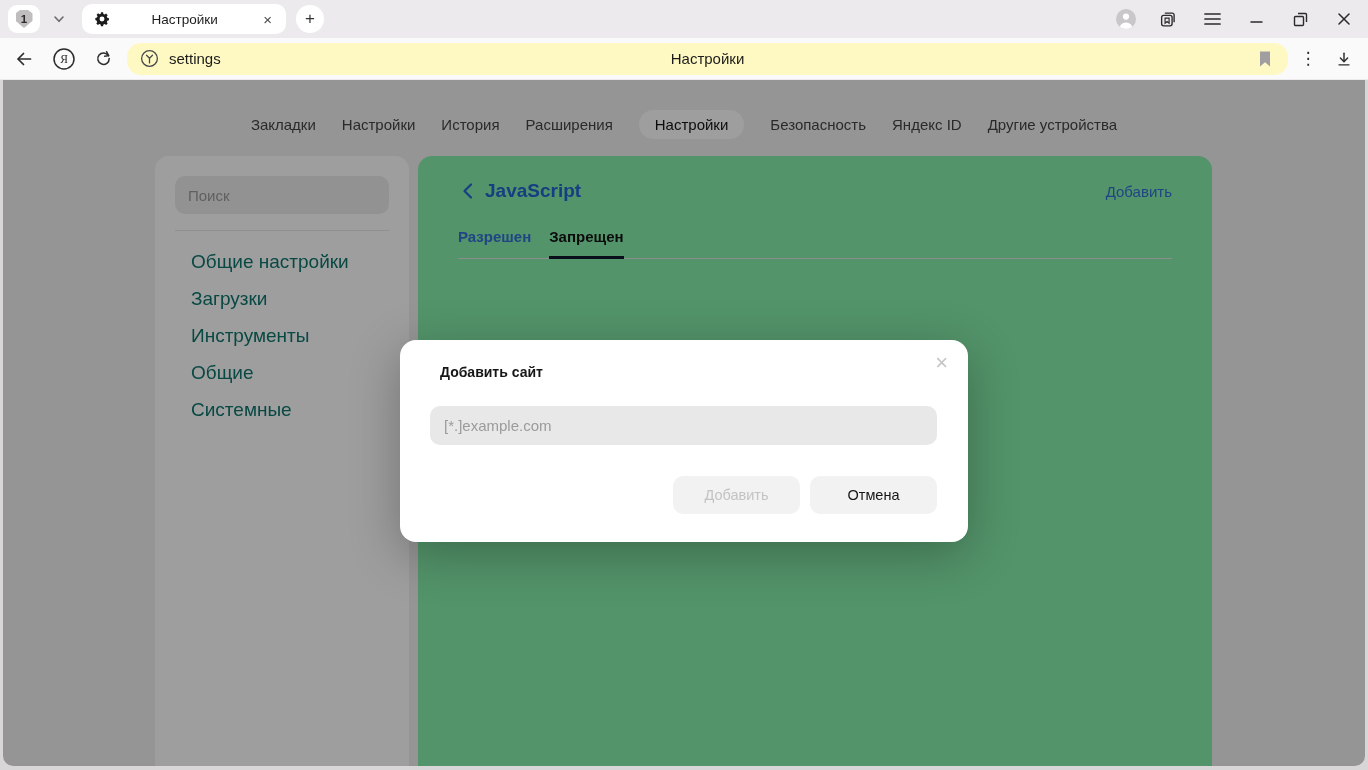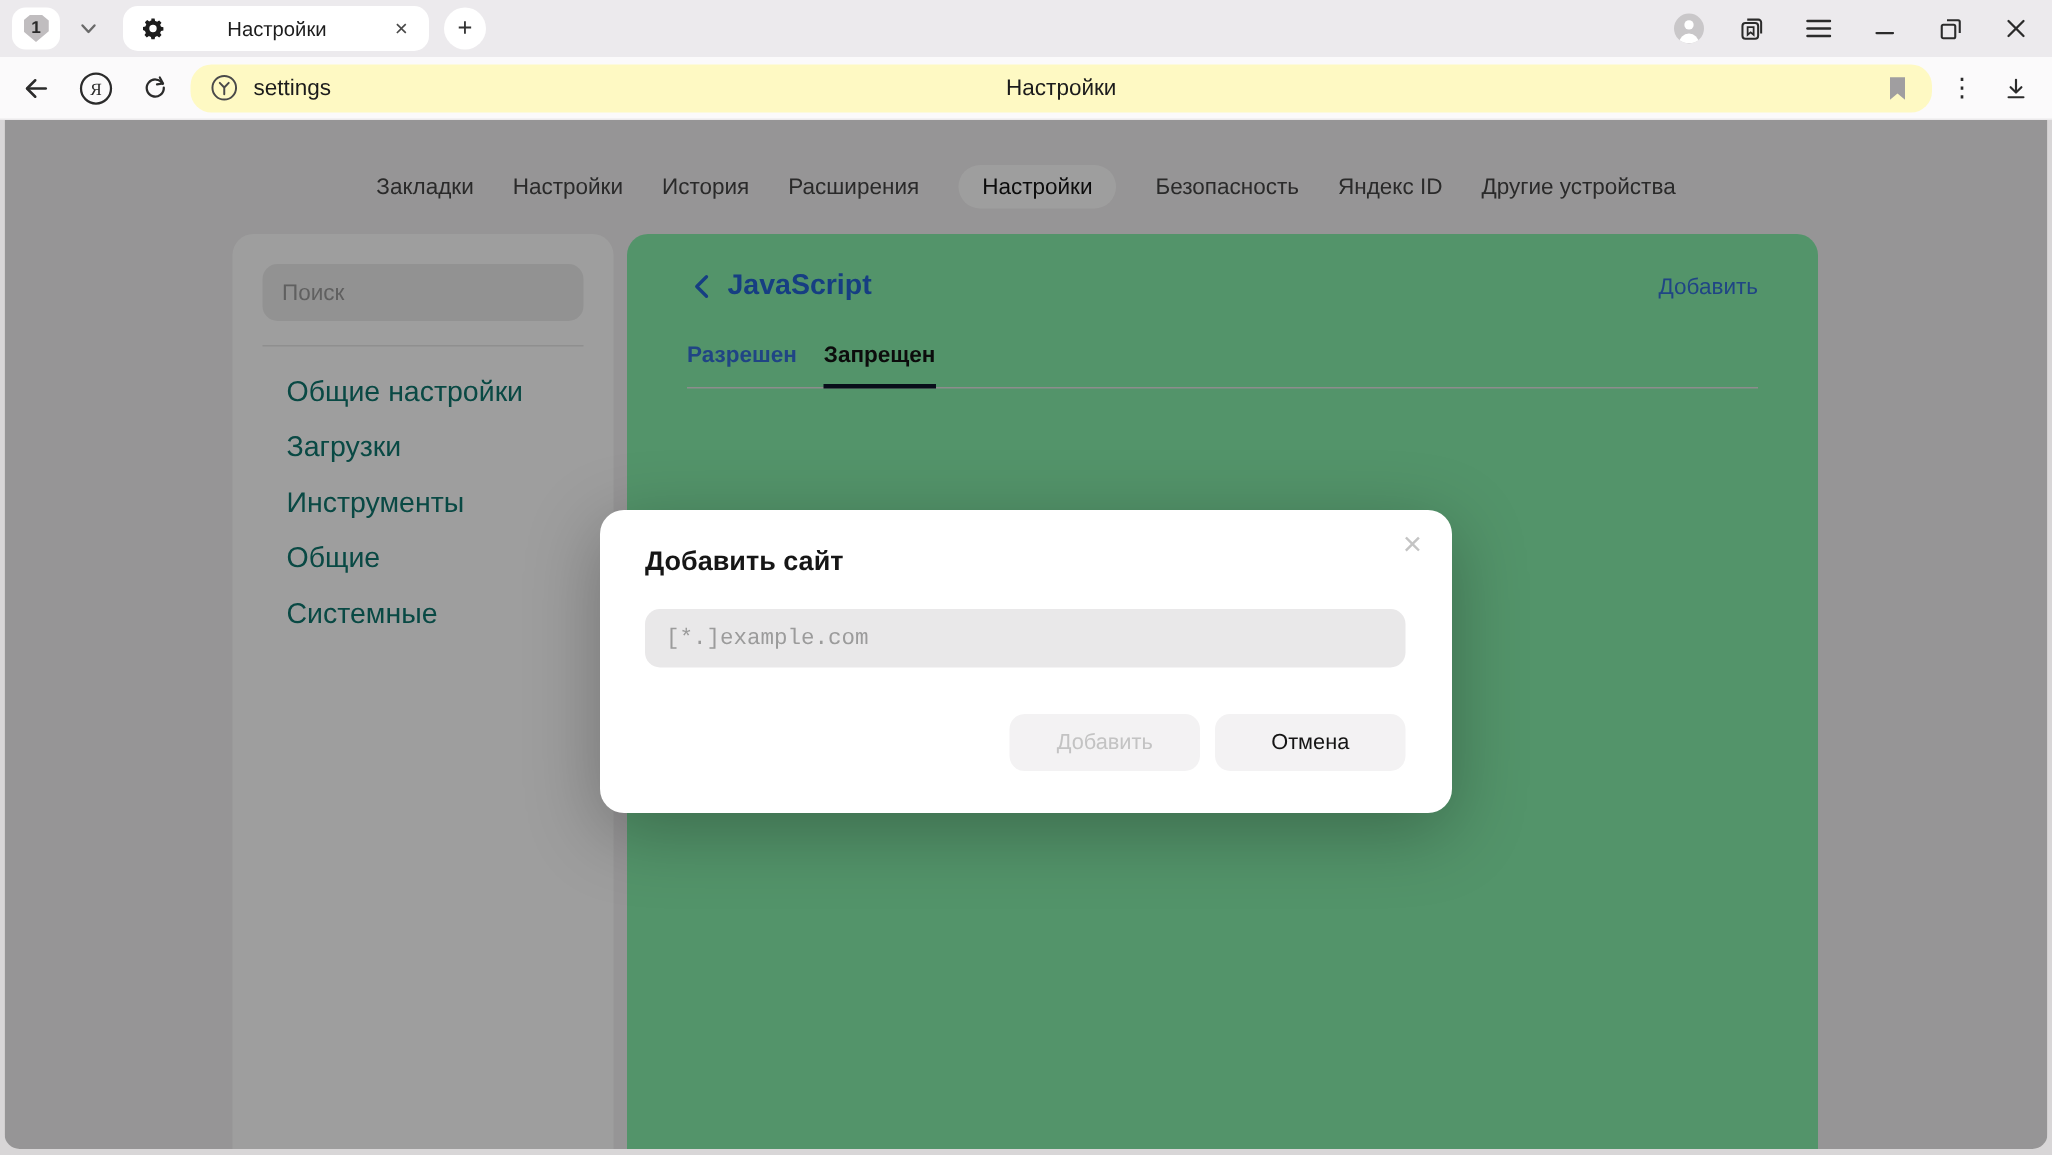--- a/index.html
+++ b/index.html
@@ -68,26 +68,26 @@
   .filter-tabs{margin-top:26px;display:flex;gap:18px;}
   .ftab{font-size:15px;font-weight:600;padding-bottom:11px;cursor:pointer;}
   .ftab.allowed{color:#3470d6;}
   .ftab.blocked{color:#141414;border-bottom:3px solid #0f172a;margin-bottom:-1px;}
   .card-divider{height:1px;background:#e4e4e4;}
 
   
   .scrim{position:absolute;inset:0;background:rgba(0,0,0,0.38);z-index:5;}
   .modal{position:absolute;left:50%;transform:translateX(-50%);top:260px;width:568px;height:202px;
          background:#fff;border-radius:16px;box-shadow:0 12px 50px rgba(0,0,0,0.28);z-index:10;}
-  .modal-title{position:absolute;left:30px;top:24px;font-size:18px;font-weight:bold;color:#161616;}
+  .modal-title{position:absolute;left:40px;top:24px;font-size:14px;font-weight:bold;color:#161616;}
   .modal-close{position:absolute;right:16px;top:8px;font-size:22px;color:#c4c4c4;cursor:pointer;
                line-height:1;padding:4px;}
   .modal-input{position:absolute;left:30px;top:66px;width:507px;height:39px;background:#e9e8e9;
                border:none;outline:none;border-radius:10px;padding:0 14px;font-size:15px;color:#333;
-               font-family:Liberation Mono, monospace;}
+               font-family:Liberation Sans, sans-serif;}
   .modal-input::placeholder{color:#9b9b9b;}
   .modal-btns{position:absolute;right:31px;bottom:28px;display:flex;gap:10px;}
   .mbtn{width:127px;height:38px;border:none;border-radius:10px;background:#f3f2f3;
         font-size:14.5px;font-family:"Liberation Sans","DejaVu Sans",sans-serif;cursor:pointer;}
   .mbtn.submit{color:#c3c3c3;cursor:default;}
   .mbtn.cancel{color:#151515;}
 
   svg{display:block;}
 </style>
 </head>

